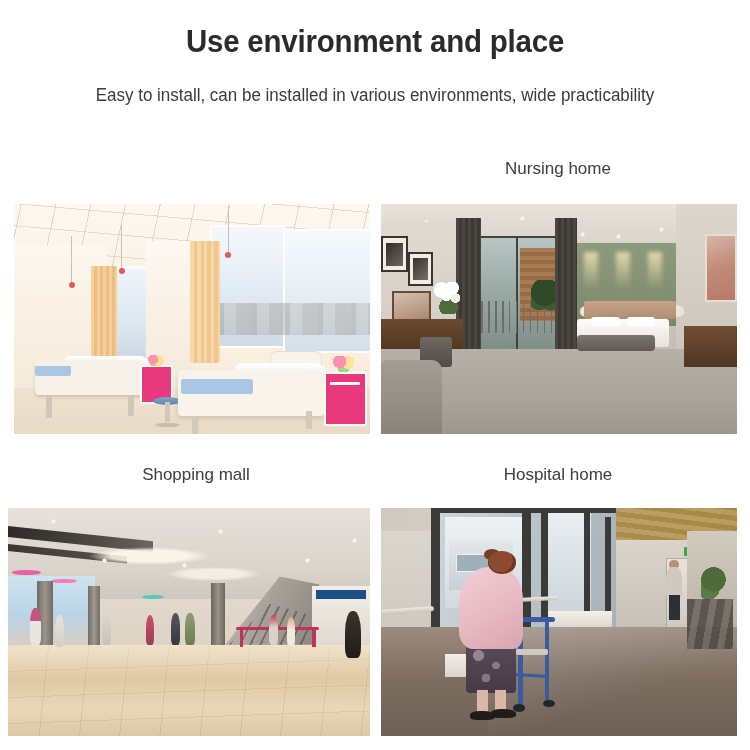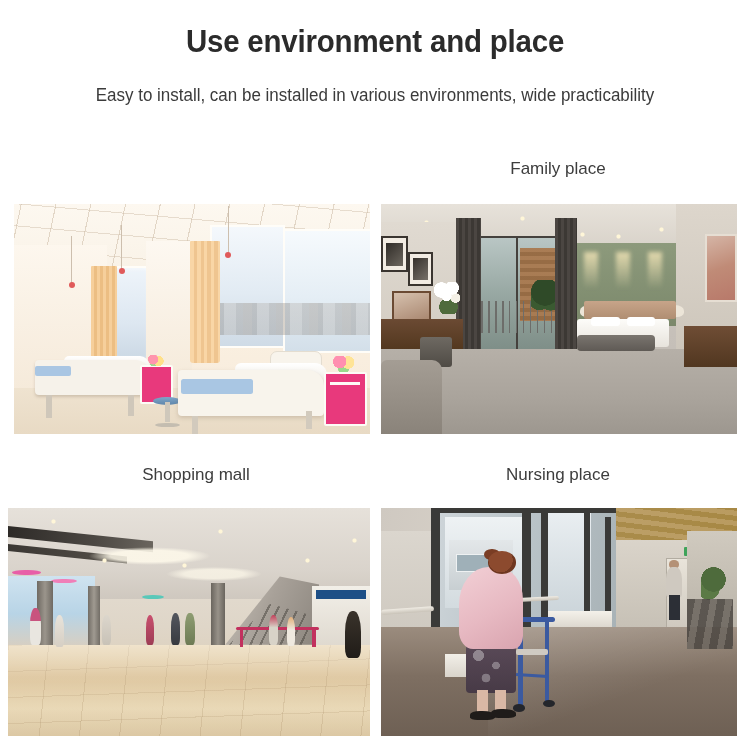--- a/index.html
+++ b/index.html
@@ -335,23 +335,23 @@
   .nh-p2-legs{left:81%;top:38%;width:3%;height:11%;background:#2c2f36;}
 </style>
 </head>
 <body>
 
 <div class="page">
 
   <div class="hero-title">Use environment and place</div>
   <div class="hero-sub">Easy to install, can be installed in various environments, wide practicability</div>
 
-  <div class="caption cap-r1c2">Family place</div>
+  <div class="caption cap-r1c2">Nursing home</div>
   <div class="caption cap-r2c1">Shopping mall</div>
-  <div class="caption cap-r2c2">Nursing place</div>
+  <div class="caption cap-r2c2">Hospital home</div>
 
   <div class="photo ph-r1c1">
     <div class="scene hw">
       <div class="el hw-ceiling"></div>
       <div class="el hw-grid"></div>
       <div class="el hw-wall-l"></div>
       <div class="el hw-win-a"></div>
       <div class="el hw-win-b"></div>
       <div class="el hw-win-c"></div>
       <div class="el hw-skyline"></div>

